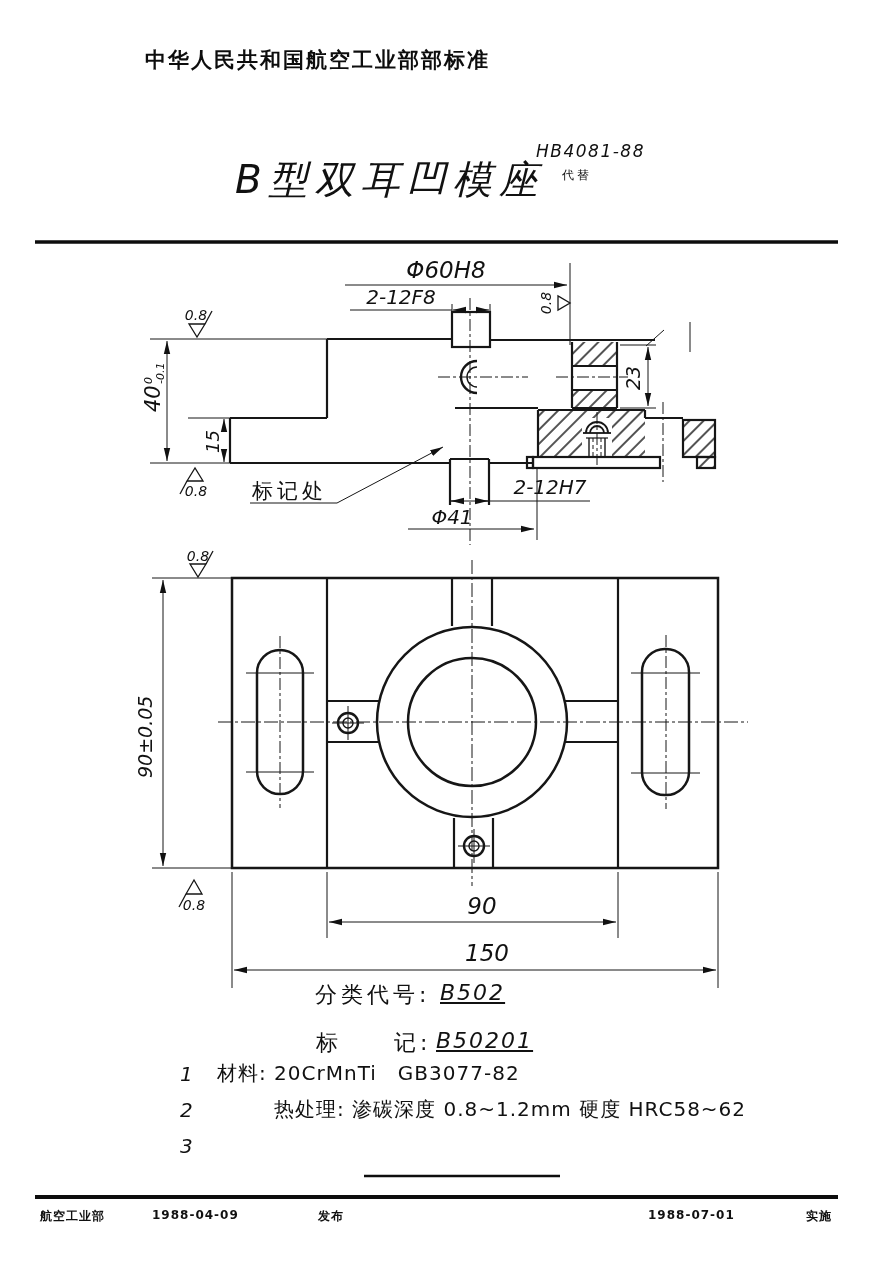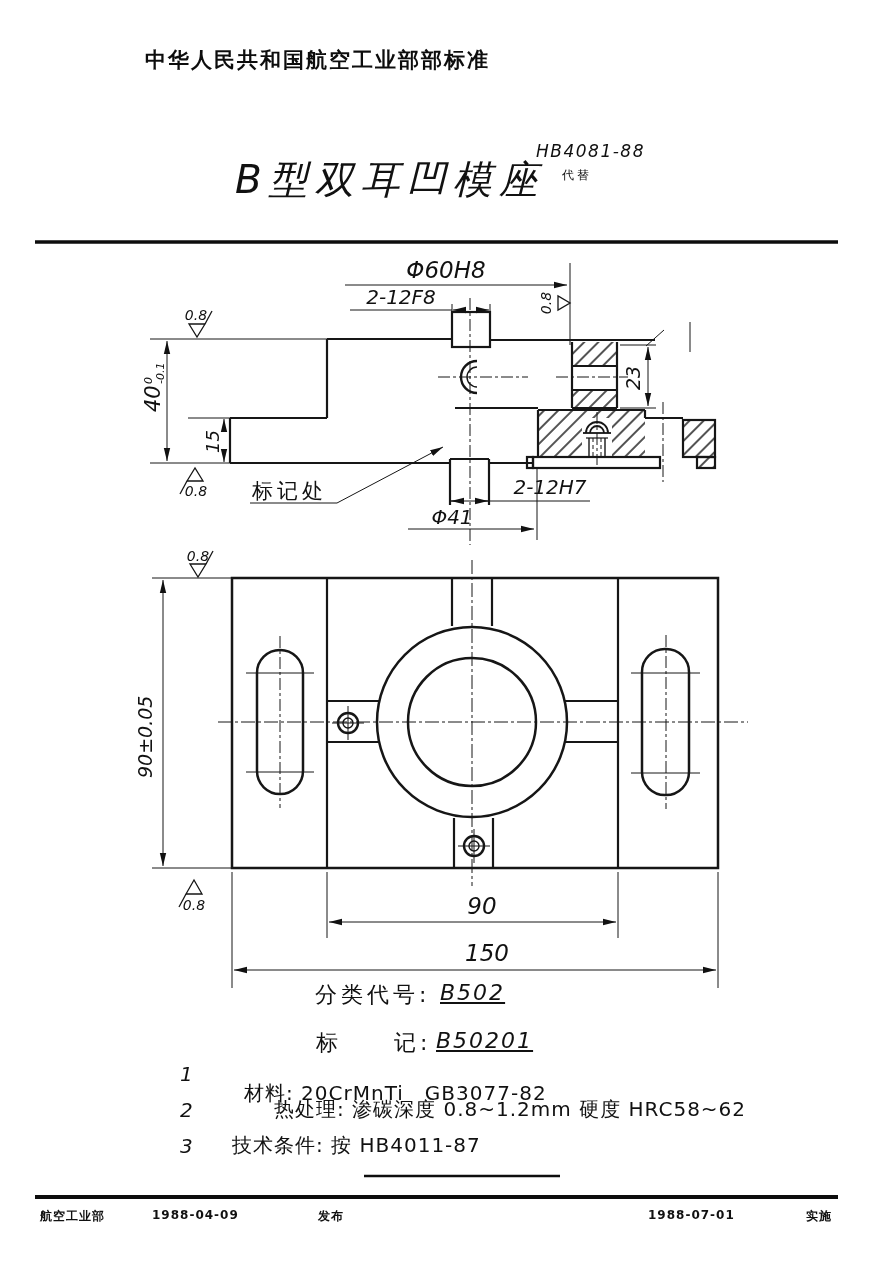--- a/index.html
+++ b/index.html
@@ -247,25 +247,24 @@
 
     <line x1="364" y1="1176" x2="560" y2="1176" stroke="#0d0d0d" stroke-width="2.5"></line>
   </svg>
 
   <div class="abs speclbl cn" style="left:315px;top:980px;">分类代号:</div>
   <div class="abs specval" style="left:440px;top:980px;">B502</div>
   <div class="abs speclbl cn" style="left:316px;top:1028px;">标　　记:</div>
   <div class="abs specval" style="left:412px;top:1028px;margin-left:24px;">B50201</div>
 
   <div class="abs noteno" style="left:180px;top:1062px;">1</div>
-  <div class="abs notetx cn" style="left:244px;top:1060px;margin-top:20px;">材料: 20CrMnTi　GB3077-82</div>
+  <div class="abs notetx cn" style="left:217px;top:1060px;">材料: 20CrMnTi　GB3077-82</div>
   <div class="abs noteno" style="left:180px;top:1098px;">2</div>
   <div class="abs notetx cn" style="left:232px;top:1096px;margin-left:42px;">热处理: 渗碳深度 0.8~1.2mm 硬度 HRC58~62</div>
   <div class="abs noteno" style="left:180px;top:1134px;">3</div>
-  <div class="abs notetx cn" style="left:232px;top:1132px;">技术条件: 按 HB4011-87</div>
 
   <div class="abs foot cn" style="left:40px;top:1208px;">航空工业部</div>
   <div class="abs foot" style="left:152px;top:1208px;">1988-04-09</div>
   <div class="abs foot cn" style="left:318px;top:1208px;">发布</div>
   <div class="abs foot" style="left:648px;top:1208px;">1988-07-01</div>
   <div class="abs foot cn" style="left:806px;top:1208px;font-family:Liberation Serif, serif;">实施</div>
 
 </div>
 
 </body></html>

